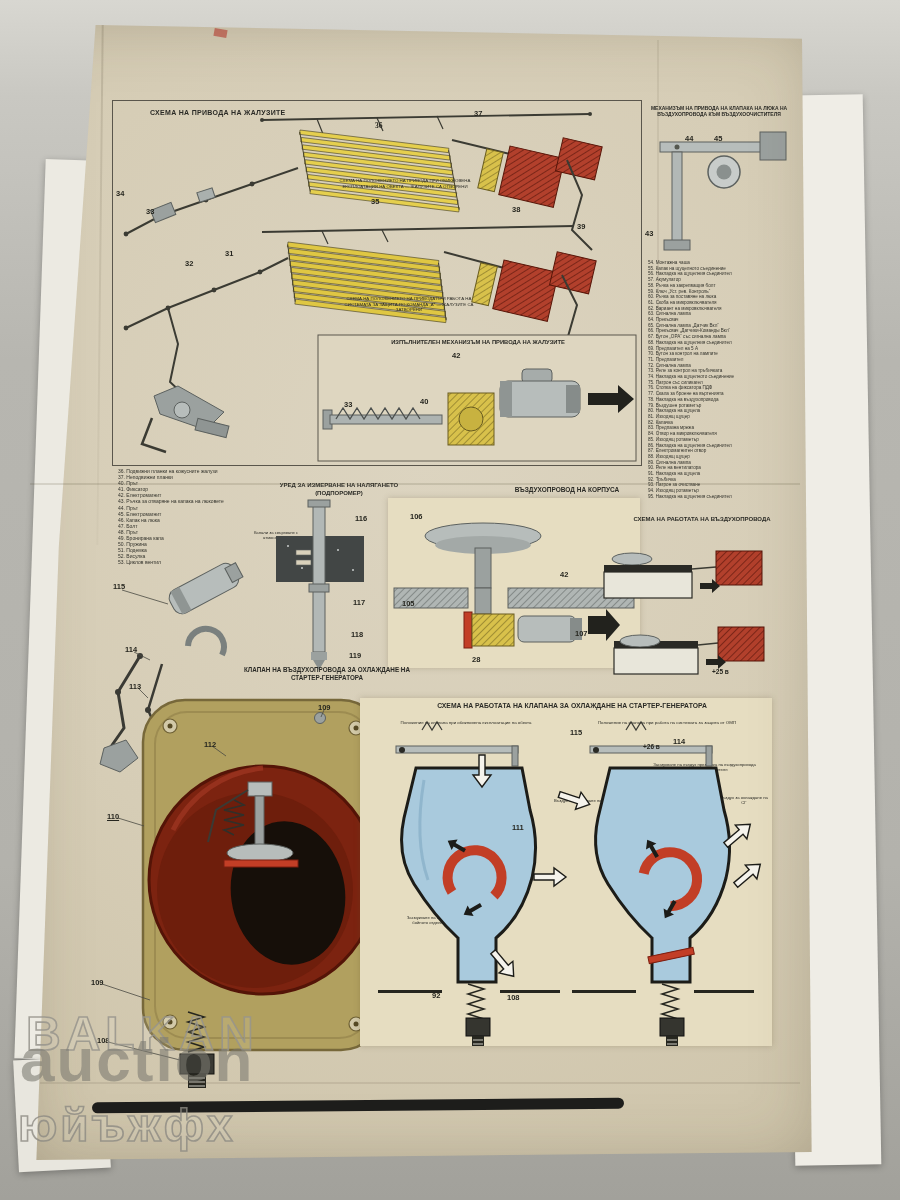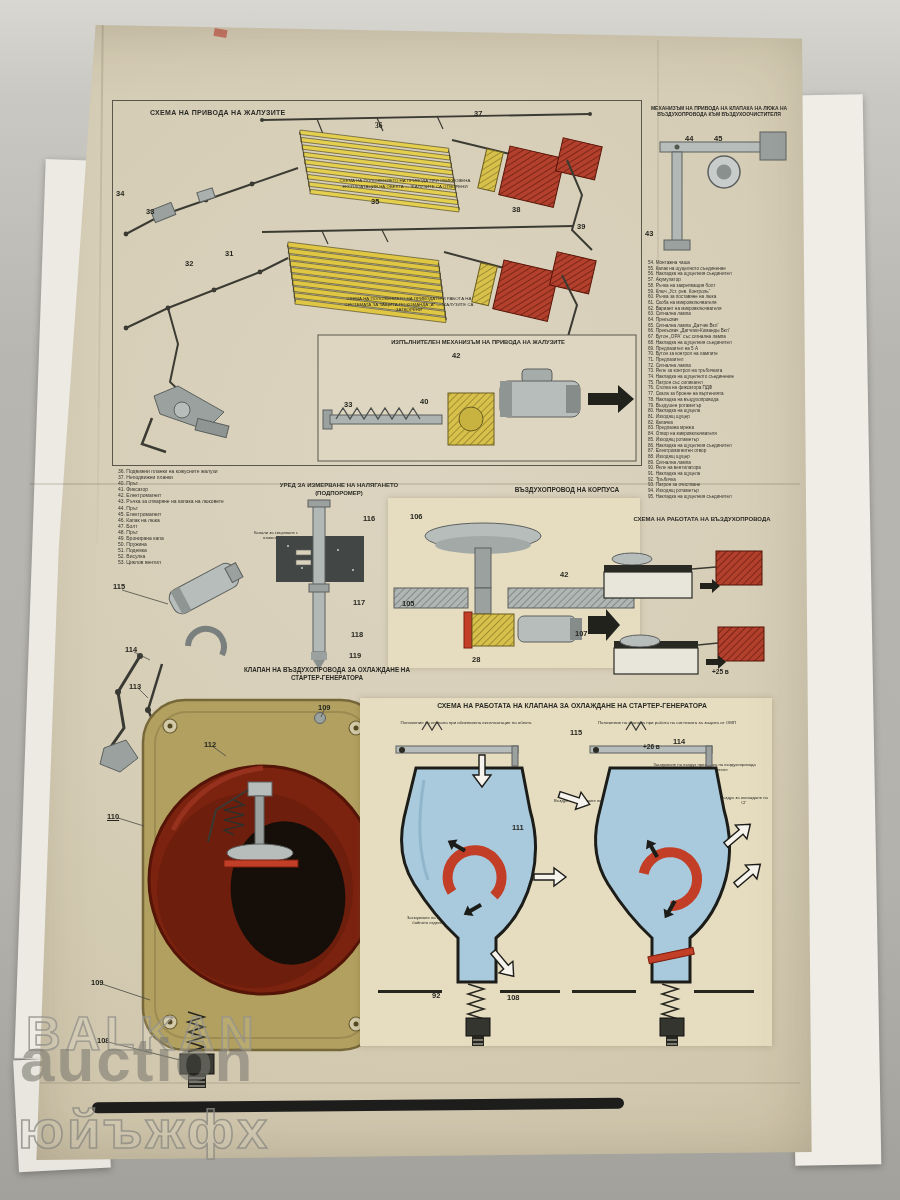--- a/index.html
+++ b/index.html
@@ -26,21 +26,21 @@
   .li-r{font-size:4.6px;line-height:5.7px;white-space:nowrap;overflow:hidden;}
   .num{position:absolute;font-weight:600;font-size:7.5px;color:#26261f;line-height:1;}
   .small-num{font-size:6.5px;}
   .bar{position:absolute;left:92px;top:1100px;width:532px;height:11px;background:#1e1e1c;
        border-radius:6px;transform:rotate(-.5deg);}
   .panel{position:absolute;background:#e6ddc1;box-shadow:0 0 6px rgba(90,75,45,.25);}
   .wm{position:absolute;pointer-events:none;font-weight:700;}
   .wm1{left:26px;top:1006px;font-size:48px;letter-spacing:5px;color:rgba(248,248,242,.12);
        -webkit-text-stroke:1.6px rgba(150,148,140,.85);}
   .wm2{left:20px;top:1024px;font-size:62px;letter-spacing:2px;color:rgba(122,120,112,.58);}
-  .wm3{left:18px;top:1098px;font-size:54px;letter-spacing:3px;color:rgba(242,242,236,.10);
+  .wm3{left:18px;top:1098px;font-size:46px;letter-spacing:3px;color:rgba(242,242,236,.10);
        -webkit-text-stroke:1.6px rgba(140,138,130,.8);}
   .tape{position:absolute;left:214px;top:29px;width:13px;height:8px;background:#c2574a;opacity:.75;transform:rotate(10deg);}
 </style>
 </head>
 <body>
 
 <div id="page">
 
   <div class="sheet" style="left:30px;top:160px;width:80px;height:900px;transform:rotate(2deg);"></div>
   <div class="sheet" style="left:786px;top:95px;width:86px;height:1070px;transform:rotate(-1deg);background:#efede6;"></div>
@@ -455,21 +455,21 @@
   <span class="num" style="left:474px;top:110px;">37</span>
   <span class="num" style="left:371px;top:198px;">35</span>
   <span class="num" style="left:512px;top:206px;">38</span>
   <span class="num" style="left:577px;top:223px;">39</span>
   <span class="num" style="left:452px;top:352px;">42</span>
   <span class="num" style="left:344px;top:401px;">33</span>
   <span class="num" style="left:420px;top:398px;">40</span>
   <span class="num" style="left:685px;top:135px;">44</span>
   <span class="num" style="left:714px;top:135px;">45</span>
   <span class="num" style="left:645px;top:230px;">43</span>
-  <span class="num" style="left:355px;top:515px;margin-left:8px;">116</span>
+  <span class="num" style="left:355px;top:515px;">116</span>
   <span class="num" style="left:353px;top:599px;">117</span>
   <span class="num" style="left:351px;top:631px;">118</span>
   <span class="num" style="left:349px;top:652px;">119</span>
   <span class="num" style="left:410px;top:513px;">106</span>
   <span class="num" style="left:402px;top:600px;">105</span>
   <span class="num" style="left:560px;top:571px;">42</span>
   <span class="num" style="left:472px;top:656px;">28</span>
   <span class="num" style="left:575px;top:630px;">107</span>
   <span class="num" style="left:113px;top:583px;">115</span>
   <span class="num" style="left:125px;top:646px;">114</span>

